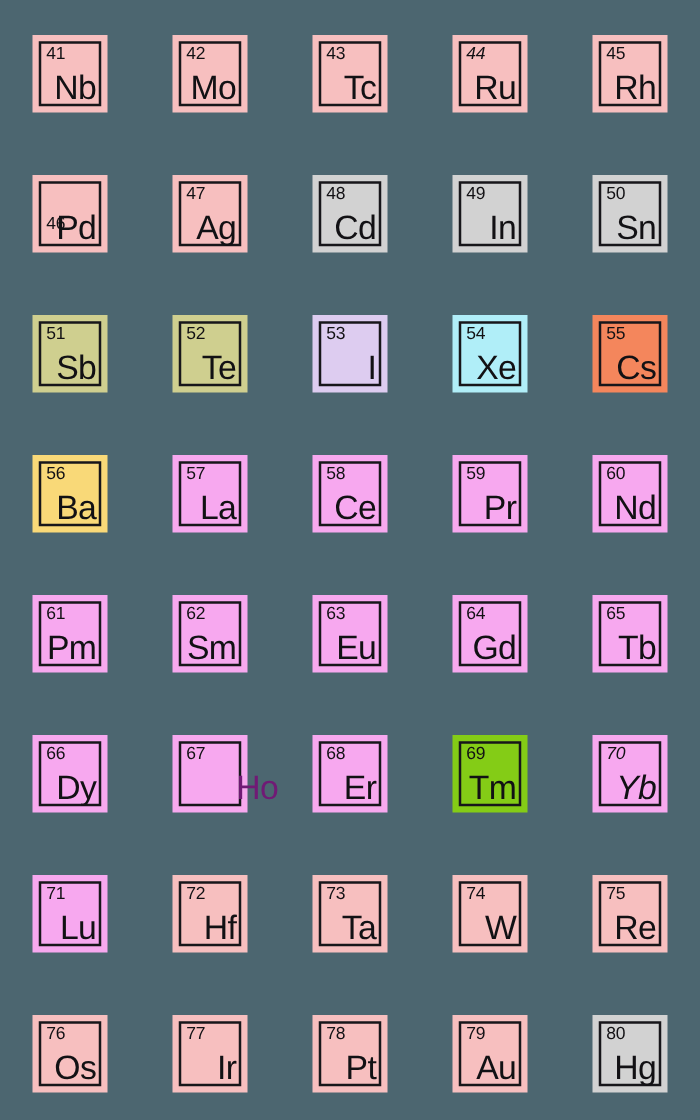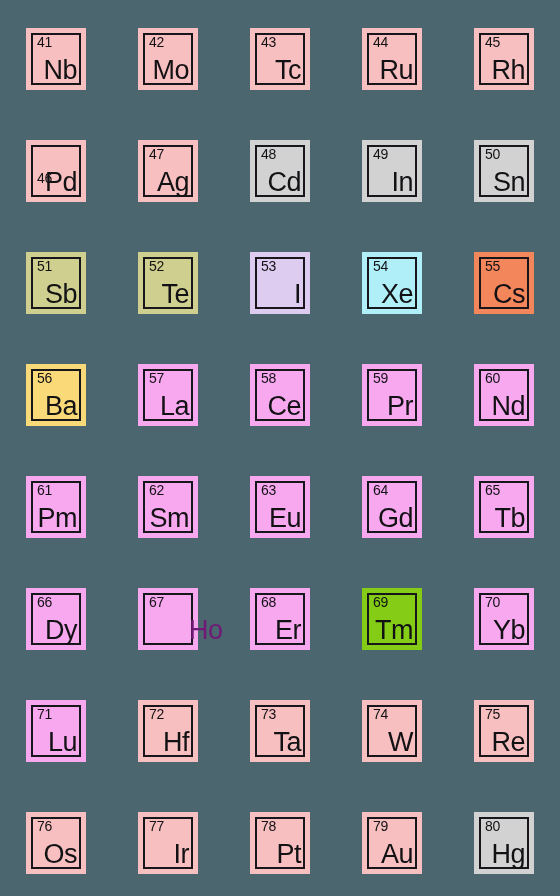--- a/index.html
+++ b/index.html
@@ -90,21 +90,21 @@
       <div class="element-tile" style="background: rgb(247, 191, 191);">
         <div class="tile-inner" style="border-color: rgb(23, 22, 26);">
           <div class="atomic-number" style="color: rgb(18, 17, 20);">43</div>
           <div class="element-symbol" style="color: rgb(18, 17, 20);">Tc</div>
         </div>
       </div>
     </div>
     <div class="grid-cell">
       <div class="element-tile" style="background: rgb(247, 191, 191);">
         <div class="tile-inner" style="border-color: rgb(23, 22, 26);">
-          <div class="atomic-number" style="color: rgb(18, 17, 20);">44</div>
+          <div class="atomic-number" style="color: rgb(18, 17, 20); font-style: italic;">44</div>
           <div class="element-symbol" style="color: rgb(18, 17, 20);">Ru</div>
         </div>
       </div>
     </div>
     <div class="grid-cell">
       <div class="element-tile" style="background: rgb(247, 191, 191);">
         <div class="tile-inner" style="border-color: rgb(23, 22, 26);">
           <div class="atomic-number" style="color: rgb(18, 17, 20);">45</div>
           <div class="element-symbol" style="color: rgb(18, 17, 20);">Rh</div>
         </div>
@@ -296,21 +296,21 @@
     </div>
     <div class="grid-cell">
       <div class="element-tile" style="background: #84cc16;">
         <div class="tile-inner" style="border-color: rgb(23, 22, 26);">
           <div class="atomic-number" style="color: rgb(18, 17, 20);">69</div>
           <div class="element-symbol" style="color: rgb(18, 17, 20);">Tm</div>
         </div>
       </div>
     </div>
     <div class="grid-cell">
-      <div class="element-tile" style="background: rgb(247, 168, 239);">
+      <div class="element-tile" style="background: rgb(247, 168, 239); font-style: italic;">
         <div class="tile-inner" style="border-color: rgb(23, 22, 26);">
           <div class="atomic-number" style="color: rgb(18, 17, 20);">70</div>
           <div class="element-symbol" style="color: rgb(18, 17, 20);">Yb</div>
         </div>
       </div>
     </div>
     <div class="grid-cell">
       <div class="element-tile" style="background: rgb(247, 168, 239);">
         <div class="tile-inner" style="border-color: rgb(23, 22, 26);">
           <div class="atomic-number" style="color: rgb(18, 17, 20);">71</div>

